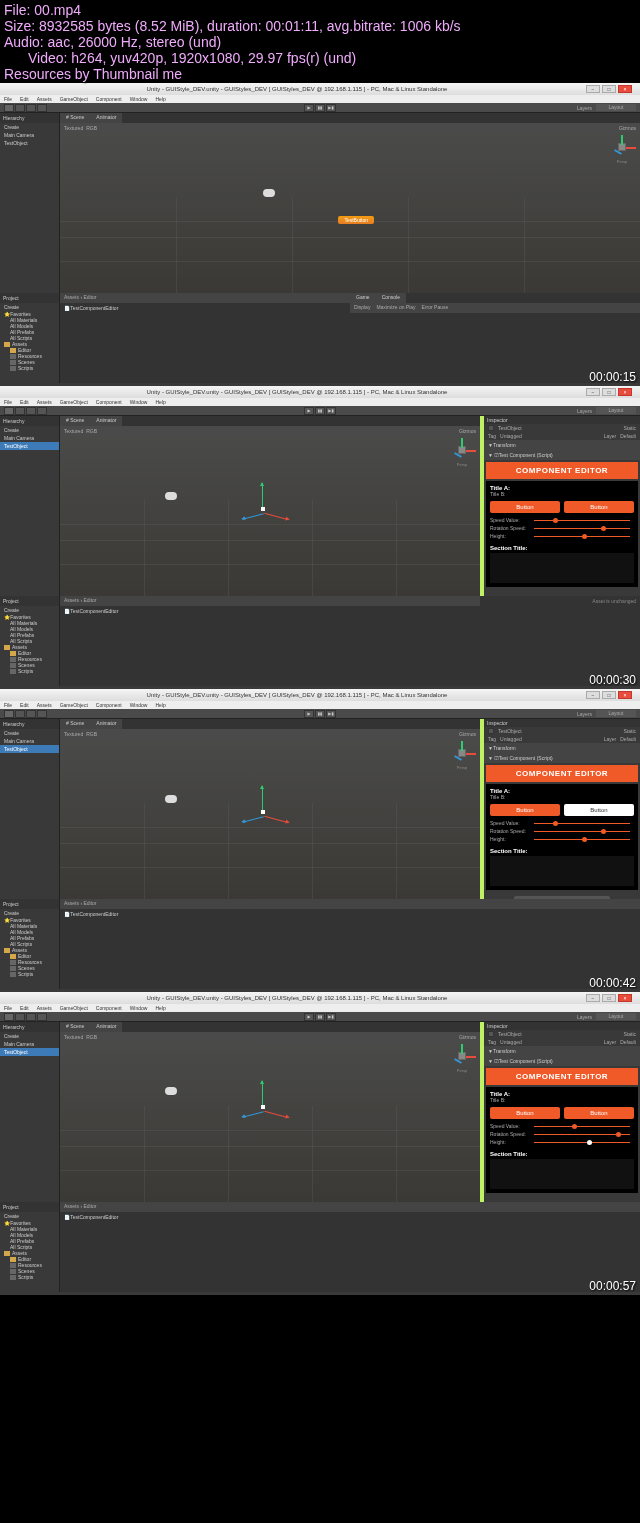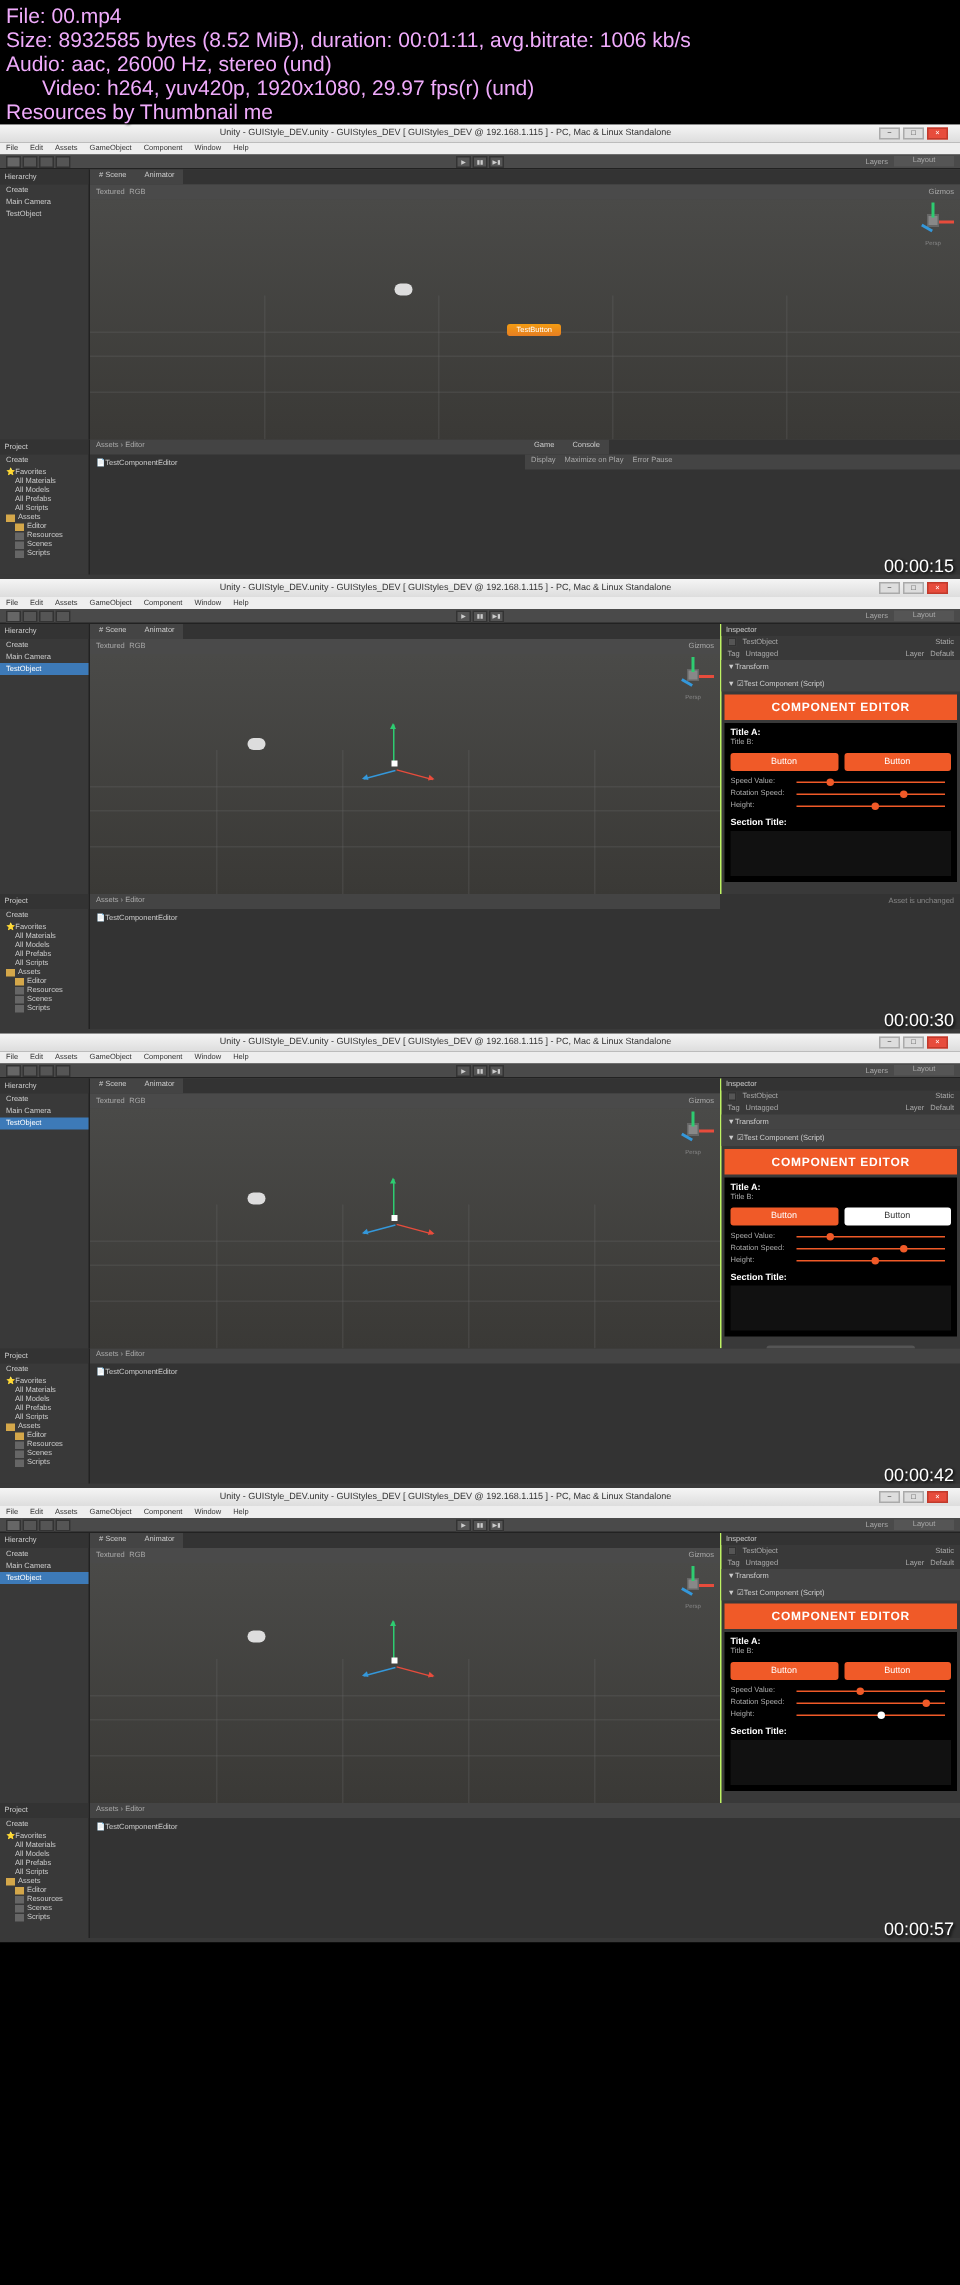--- a/index.html
+++ b/index.html
@@ -47,21 +47,21 @@
 .cloud { width: 12px; height: 8px; background: #ddd; border-radius: 4px; left: 35%; top: 35%; }
 .button-obj { left: 48%; top: 52%; background: linear-gradient(#f39c12,#e67e22); color: #fff; font-size: 5px; padding: 1px 6px; border-radius: 2px; }
 .scene-gizmo { position: absolute; left: 48%; top: 45%; }
 .giz-y { position: absolute; width: 1px; height: 25px; background: #2ecc71; left: 0; top: -25px; }
 .giz-y::after { content:''; position: absolute; top: -3px; left: -2px; border: 2px solid transparent; border-bottom: 4px solid #2ecc71; }
 .giz-x { position: absolute; width: 25px; height: 1px; background: #e74c3c; left: 2px; top: 8px; transform: rotate(15deg); }
 .giz-x::after { content:''; position: absolute; right: -3px; top: -2px; border: 2px solid transparent; border-left: 4px solid #e74c3c; }
 .giz-z { position: absolute; width: 22px; height: 1px; background: #3498db; left: -20px; top: 8px; transform: rotate(-15deg); }
 .giz-z::after { content:''; position: absolute; left: -3px; top: -2px; border: 2px solid transparent; border-right: 4px solid #3498db; }
 .giz-center { position: absolute; width: 4px; height: 4px; background: #fff; left: -1px; top: -1px; }
-.inspector { width: 160px; background: #393939; border-left: 1px solid #bef264; display: flex; flex-direction: column; }
+.inspector { width: 160px; background: #393939; border-left: 4px solid #bef264; display: flex; flex-direction: column; }
 .insp-row { display: flex; font-size: 5px; color: #aaa; padding: 1px 4px; gap: 4px; }
 .insp-checkbox { width: 6px; height: 6px; background: #555; border: 1px solid #333; }
 .comp-header { background: #444; font-size: 5px; color: #ccc; padding: 2px 4px; display: flex; align-items: center; }
 .comp-title { background: #f05a28; color: #fff; text-align: center; font-size: 8px; font-weight: bold; padding: 4px; margin: 2px; letter-spacing: 0.5px; }
 .comp-body { background: #000; margin: 0 2px 2px; padding: 4px; }
 .comp-label { font-size: 6px; color: #fff; font-weight: bold; }
 .comp-sublabel { font-size: 5px; color: #aaa; }
 .comp-btns { display: flex; gap: 4px; margin: 4px 0; }
 .comp-btn { flex: 1; background: #f05a28; color: #fff; font-size: 6px; text-align: center; padding: 3px; border-radius: 2px; }
 .comp-btn.white { background: #fff; color: #333; }

